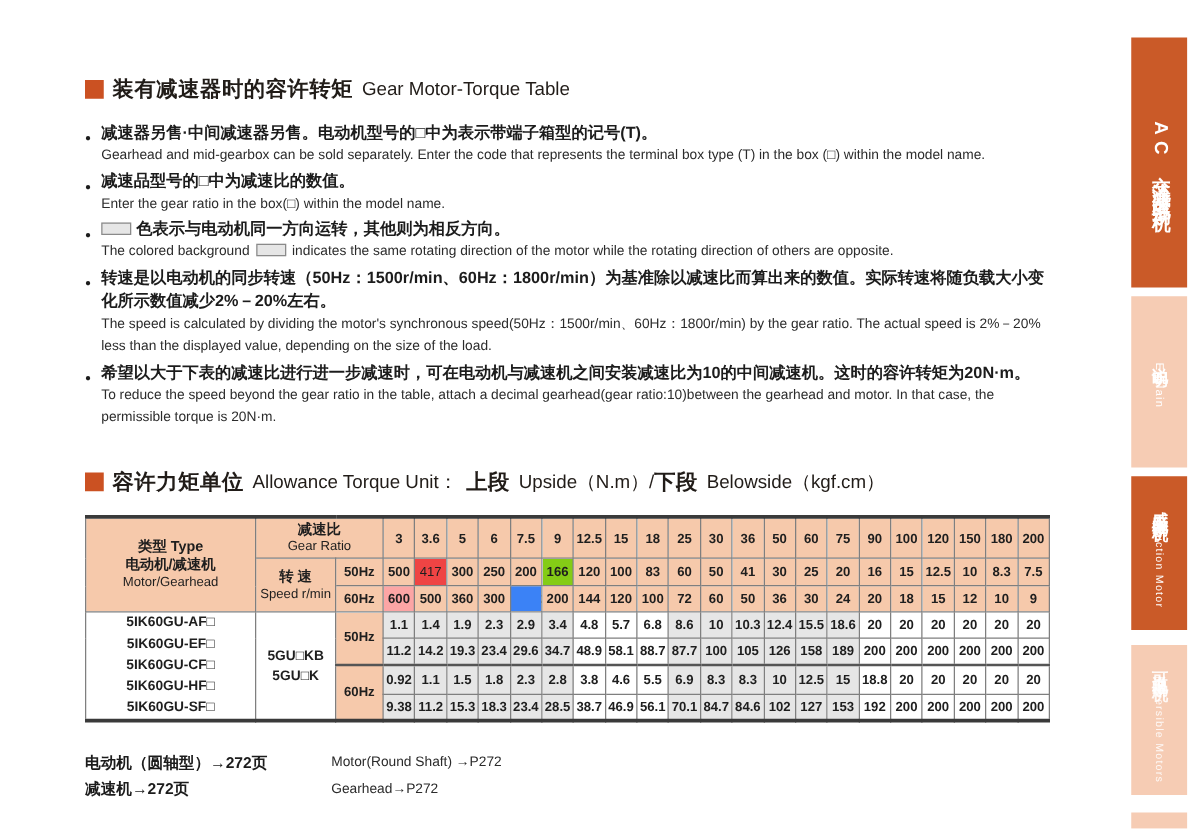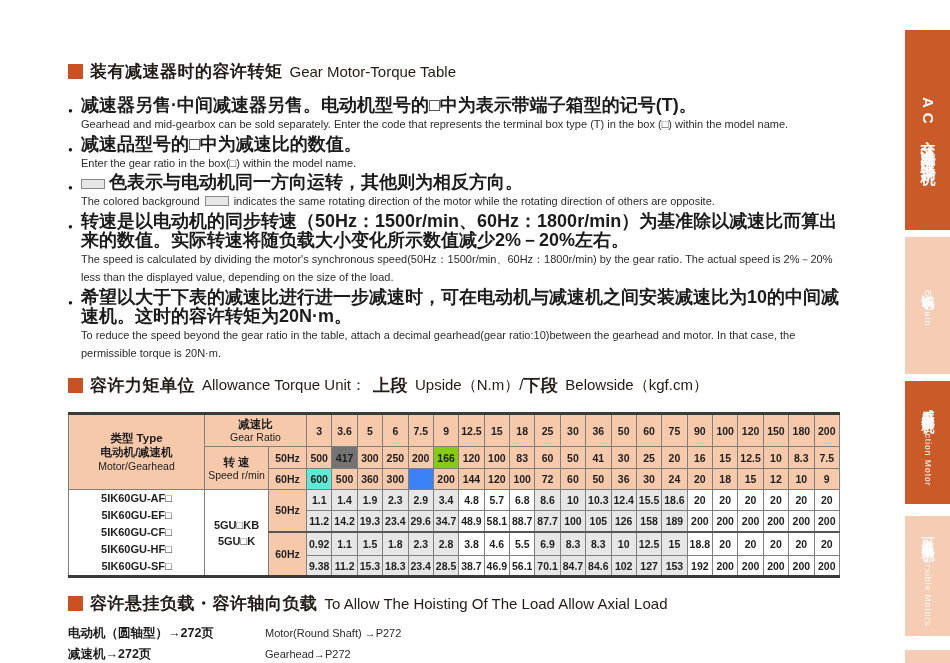--- a/index.html
+++ b/index.html
@@ -13,21 +13,21 @@
   .heading { display:flex; align-items:center; white-space:nowrap; }
   .sq { width:15px; height:15px; background:#cb5122; display:inline-block; margin-right:7px; flex:0 0 auto; }
   .h-zh { font-size:17px; font-weight:700; color:#211c18; letter-spacing:0.5px; }
   .h-en { font-size:15px; font-weight:400; color:#211c18; margin-left:7px; }
   .h-zh.inner { margin-left:7px; }
 
   
   .sec1 { position:absolute; left:68px; top:60px; width:778px; }
   .bullets { list-style:none; margin-top:13px; }
   .bullets li { margin-bottom:1px; }
-  .b-zh { font-size:18px; font-weight:600; color:#1c1c1c; line-height:19px; position:relative; padding-left:13px; }
+  .b-zh { font-size:13px; font-weight:600; color:#1c1c1c; line-height:19px; position:relative; padding-left:13px; }
   .b-zh::before { content:"●"; font-size:8px; position:absolute; left:0; top:5px; color:#1c1c1c; }
   .b-en { font-size:11px; font-weight:400; color:#2b2b2b; line-height:18.5px; padding-left:13px; }
   .swatch { display:inline-block; width:24px; height:10px; background:#e6e6e6; border:1px solid #8a8a8a; vertical-align:-1px; margin:0 4px 0 0; }
   .b-en .swatch { margin:0 5px; }
 
   
   .sec2 { position:absolute; left:68px; top:374px; }
 
   
   .tbl-wrap { position:absolute; left:68px; top:412px; }
@@ -190,21 +190,21 @@
             <th class="num">180</th>
             <th class="num">200</th>
           </tr>
         <tr class="r2" id="row-speed50">
           <th rowspan="2">
             <span class="lbl-zh">转 速</span>
             <span class="lbl-en">Speed r/min</span>
           </th>
           <th class="hz">50Hz</th>
         <td class="num hz-speed" style="background: rgb(246, 201, 171); font-weight: 700;">500</td>
-            <td class="num hz-speed" style="background: #737373; font-weight: 700;">417</td>
+            <td class="num hz-speed" style="background: #ef4444; font-weight: 400;">417</td>
             <td class="num hz-speed" style="background: rgb(246, 201, 171); font-weight: 700;">300</td>
             <td class="num hz-speed" style="background: rgb(246, 201, 171); font-weight: 700;">250</td>
             <td class="num hz-speed" style="background: rgb(246, 201, 171); font-weight: 700;">200</td>
             <td class="num hz-speed" style="background: #84cc16; font-weight: 700;">166</td>
             <td class="num hz-speed" style="background: rgb(246, 201, 171); font-weight: 700;">120</td>
             <td class="num hz-speed" style="background: rgb(246, 201, 171); font-weight: 700;">100</td>
             <td class="num hz-speed" style="background: rgb(246, 201, 171); font-weight: 700; margin-left: 21px;">83</td>
             <td class="num hz-speed" style="background: rgb(246, 201, 171); font-weight: 700;">60</td>
             <td class="num hz-speed" style="background: rgb(246, 201, 171); font-weight: 700;">50</td>
             <td class="num hz-speed" style="background: rgb(246, 201, 171); font-weight: 700;">41</td>
@@ -213,21 +213,21 @@
             <td class="num hz-speed" style="background: rgb(246, 201, 171); font-weight: 700;">20</td>
             <td class="num hz-speed" style="background: rgb(246, 201, 171); font-weight: 700;">16</td>
             <td class="num hz-speed" style="background: rgb(246, 201, 171); font-weight: 700;">15</td>
             <td class="num hz-speed" style="background: rgb(246, 201, 171); font-weight: 700;">12.5</td>
             <td class="num hz-speed" style="background: rgb(246, 201, 171); font-weight: 700;">10</td>
             <td class="num hz-speed" style="background: rgb(246, 201, 171); font-weight: 700;">8.3</td>
             <td class="num hz-speed" style="background: rgb(246, 201, 171); font-weight: 700;">7.5</td>
           </tr>
         <tr class="r3" id="row-speed60">
           <th class="hz">60Hz</th>
-        <td class="num hz-speed" style="background: #5eead4; font-weight: 700;">600</td>
+        <td class="num hz-speed" style="background: #fca5a5; font-weight: 700;">600</td>
             <td class="num hz-speed" style="background: rgb(246, 201, 171); font-weight: 700;">500</td>
             <td class="num hz-speed" style="background: rgb(246, 201, 171); font-weight: 700;">360</td>
             <td class="num hz-speed" style="background: rgb(246, 201, 171); font-weight: 700;">300</td>
             <td class="num hz-speed" style="background: #3b82f6; font-weight: 700; padding-left: 24px;">240</td>
             <td class="num hz-speed" style="background: rgb(246, 201, 171); font-weight: 700;">200</td>
             <td class="num hz-speed" style="background: rgb(246, 201, 171); font-weight: 700;">144</td>
             <td class="num hz-speed" style="background: rgb(246, 201, 171); font-weight: 700;">120</td>
             <td class="num hz-speed" style="background: rgb(246, 201, 171); font-weight: 700;">100</td>
             <td class="num hz-speed" style="background: rgb(246, 201, 171); font-weight: 700;">72</td>
             <td class="num hz-speed" style="background: rgb(246, 201, 171); font-weight: 700;">60</td>
@@ -347,25 +347,20 @@
             <td class="val">200</td>
             <td class="val">200</td>
             <td class="val">200</td>
             <td class="val">200</td>
           </tr>
       </tbody>
     </table>
   </div>
 
   <section class="sec3">
-    <div class="heading">
-      <span class="sq"></span>
-      <span class="h-zh">容许悬挂负载・容许轴向负载</span>
-      <span class="h-en">To Allow The Hoisting Of The Load Allow Axial Load</span>
-    </div>
     <div class="links">
       <div class="link-row">
         <span class="link-zh">电动机（圆轴型）→272页</span>
         <span class="link-en">Motor(Round Shaft) →P272</span>
       </div>
       <div class="link-row">
         <span class="link-zh">减速机→272页</span>
         <span class="link-en">Gearhead→P272</span>
       </div>
     </div>

